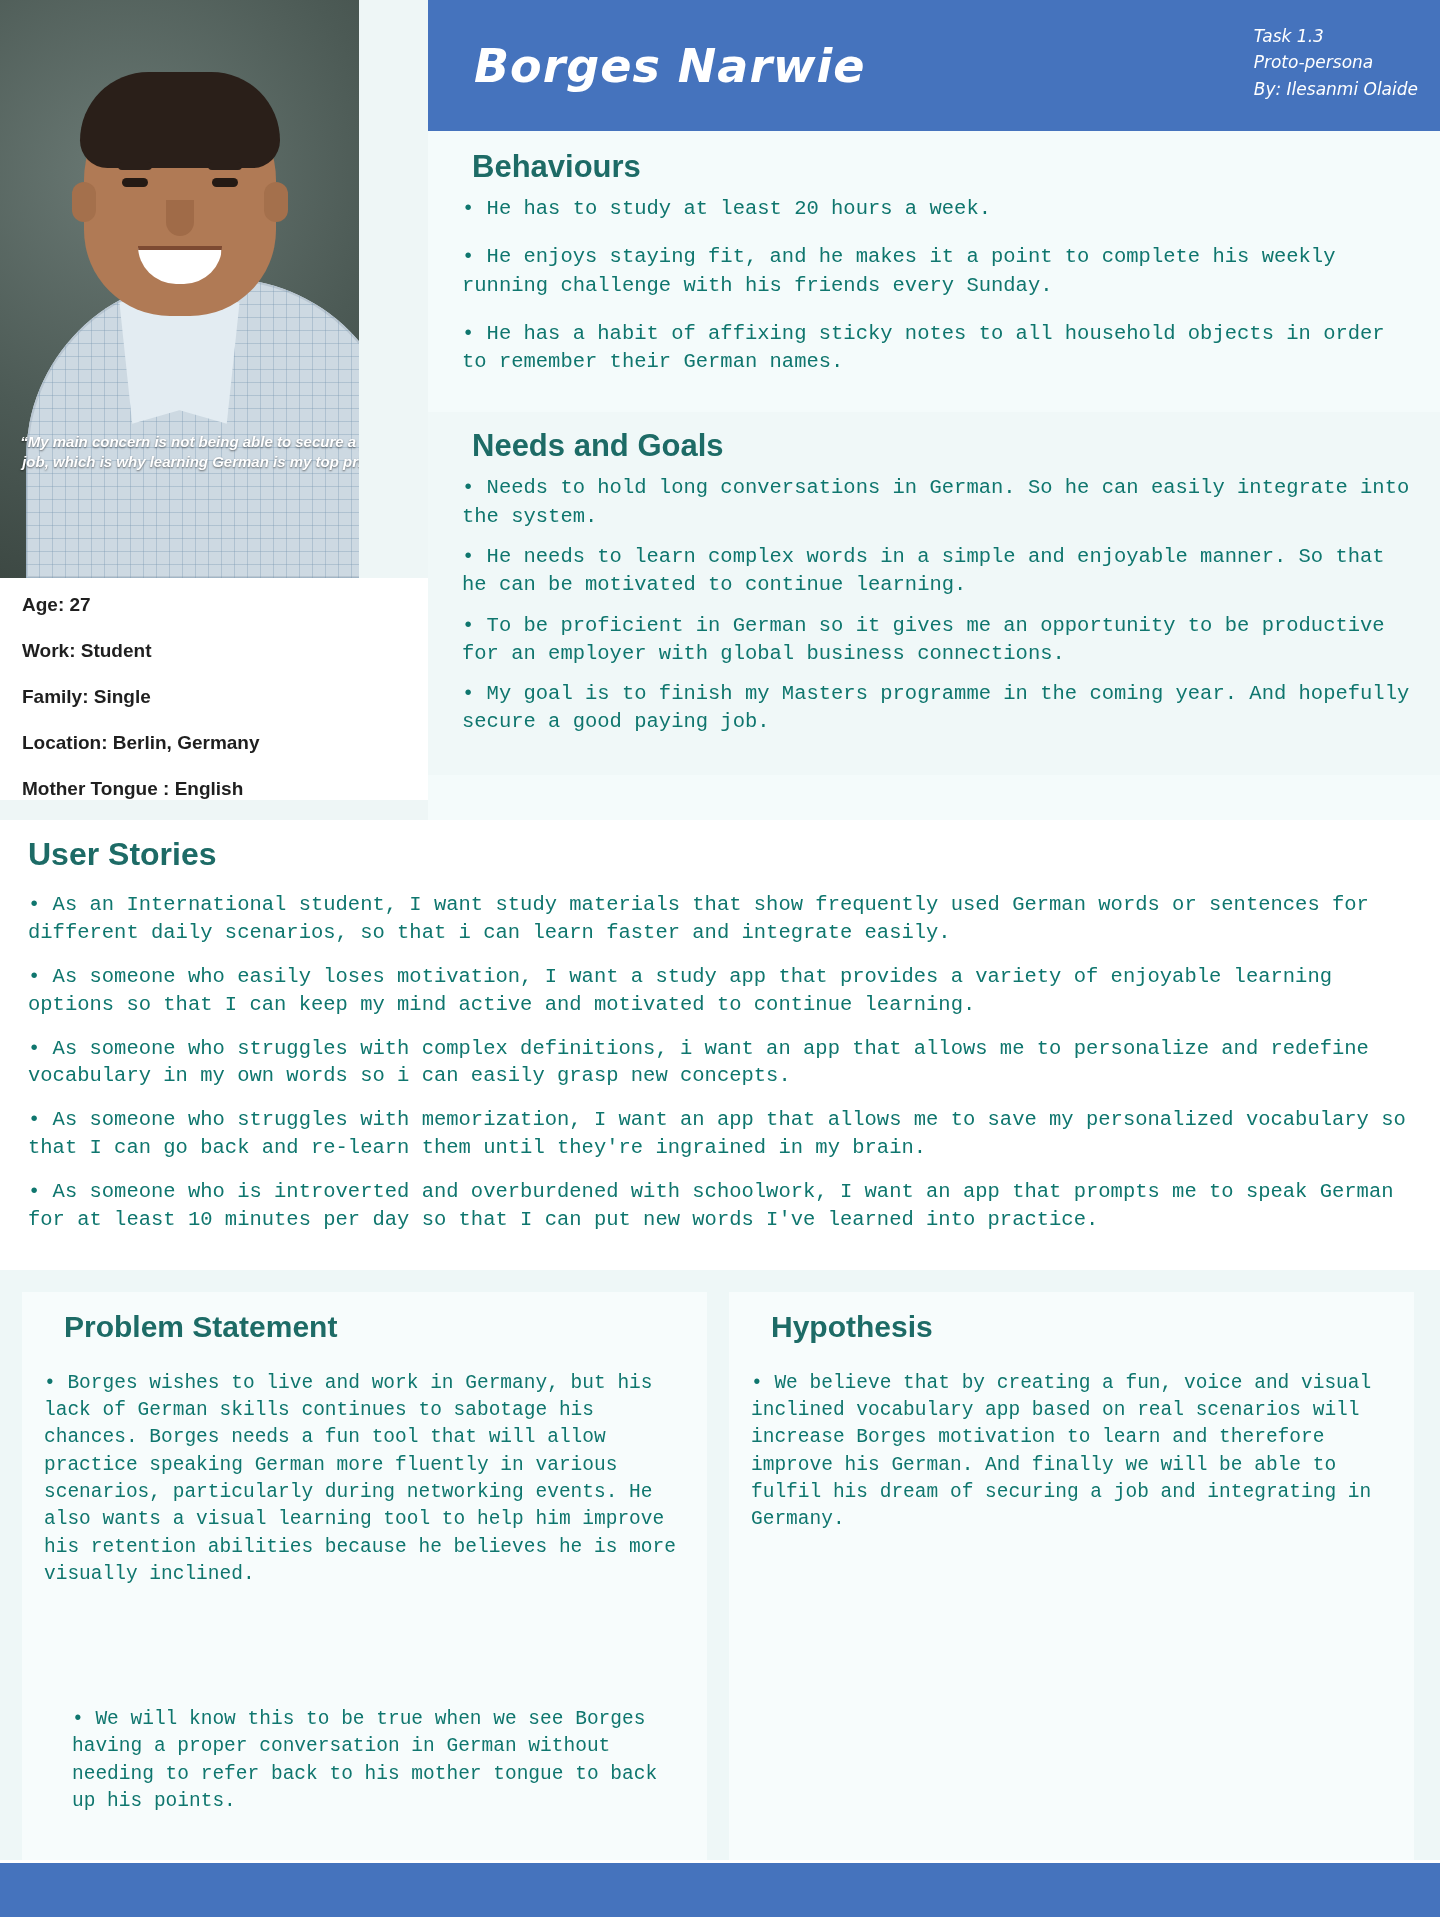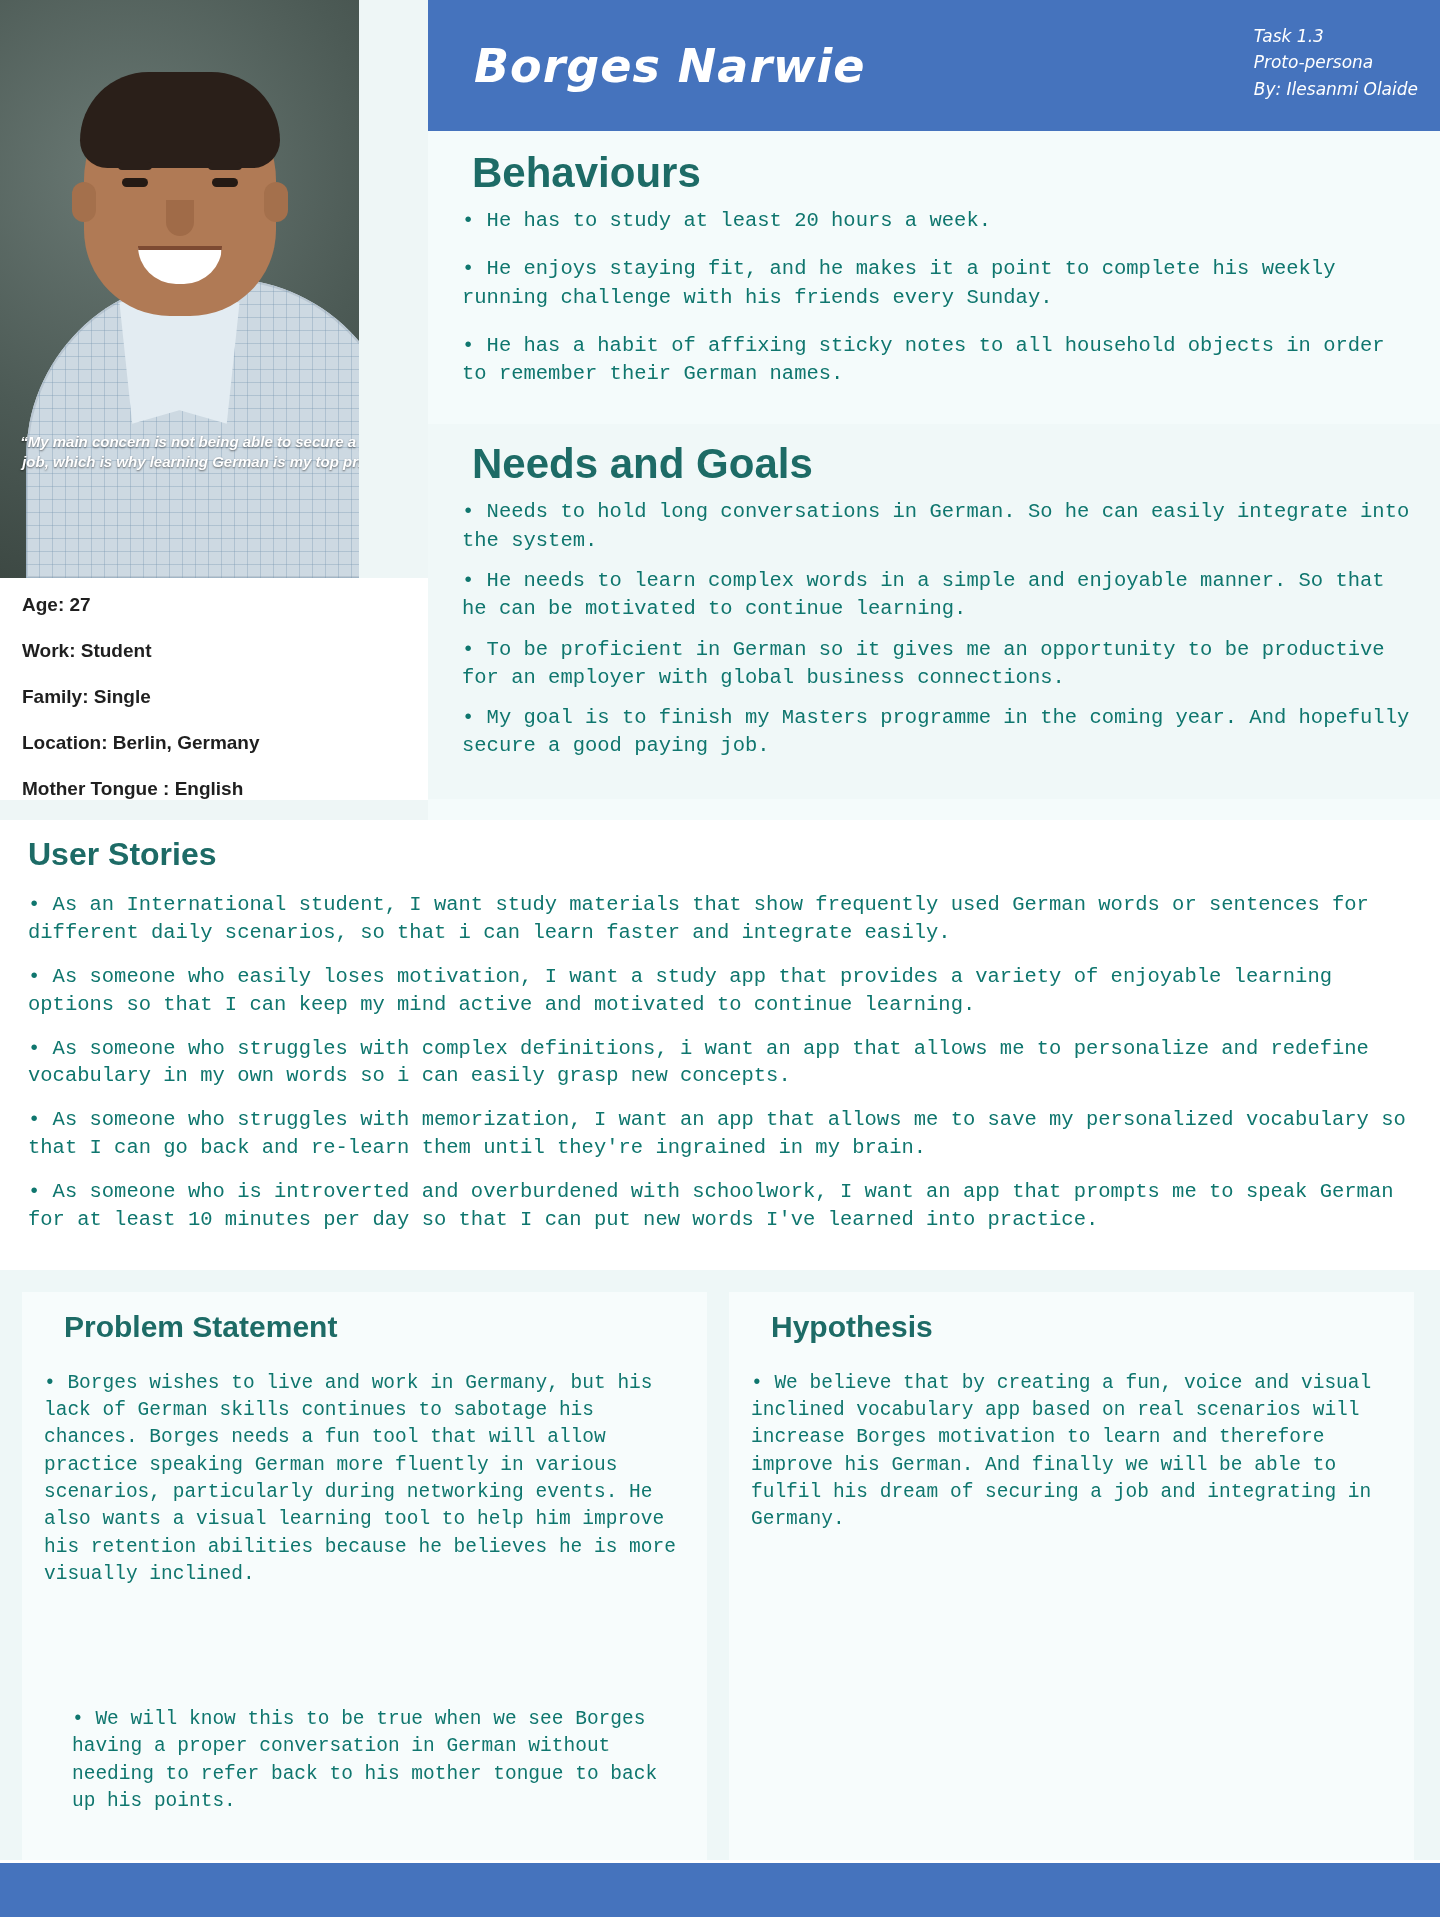--- a/index.html
+++ b/index.html
@@ -234,21 +234,21 @@
   }
 
   .panel {
     padding: 10px 26px 8px 34px;
   }
   .panel.behaviours { background: #f4fbfb; padding-top: 14px; padding-bottom: 16px;}
   .panel.needs { background: #f0f8f8; padding-top: 12px; padding-bottom: 26px;}
 
   .section-title {
     color: #1d6b66;
-    font-size: 42px;
+    font-size: 31px;
     font-weight: bold;
     margin: 4px 0 10px 10px;
   }
   .bullet {
     font-size: 20.5px;
     line-height: 1.38;
     color: #0f766e;
     margin: 0 0 20px 0;
     font-family: Liberation Mono, monospace;
   }

